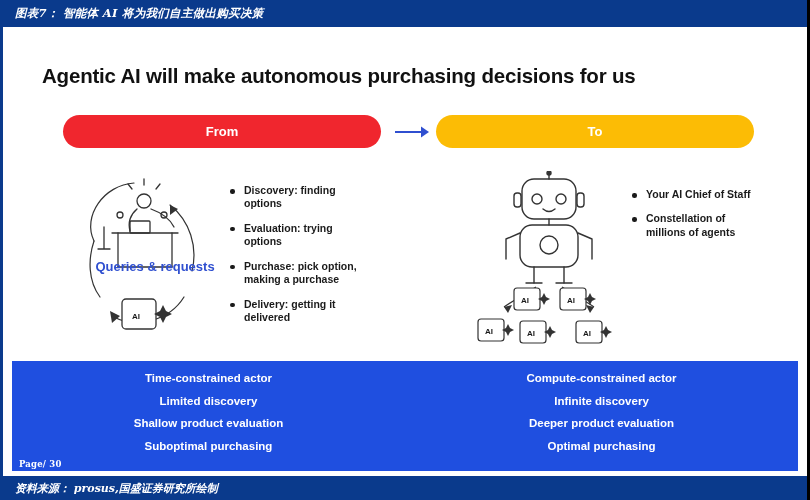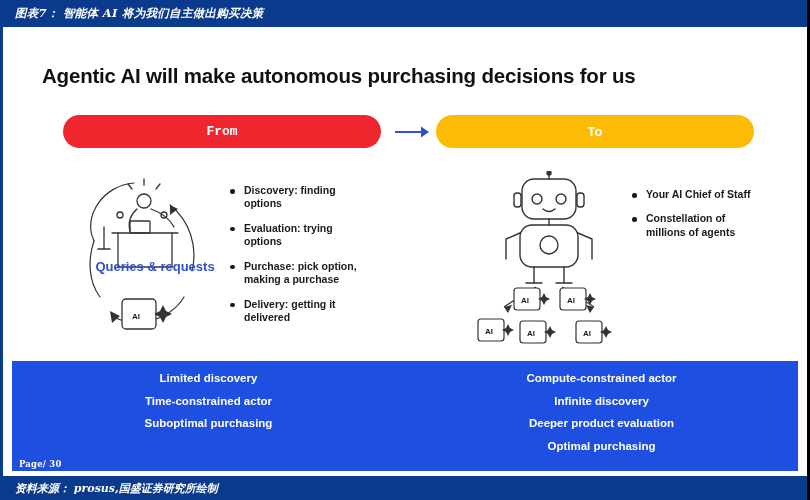--- a/index.html
+++ b/index.html
@@ -90,21 +90,20 @@
     justify-content: center;
     color: #ffffff;
     font-weight: bold;
     font-size: 13px;
   }
   .pill-from {
     left: 51px;
     top: 84px;
     width: 318px;
     background: #f0262e;
-    font-family: Liberation Mono, monospace;
   }
   .pill-to {
     left: 424px;
     top: 84px;
     width: 318px;
     background: #fcbc05;
     text-align: center;
   }
   .arrow-mid {
     position: absolute;
@@ -349,22 +348,23 @@
       </svg>
     </div>
 
     <ul class="bullets bullets-right">
       <li>Your AI Chief of Staff</li>
       <li>Constellation of millions of agents</li>
     </ul>
 
     <div class="blue-block">
       <div class="blue-col left">
+        <div>Time-constrained actor</div>
         <div>Limited discovery</div>
-        <div>Time-constrained actor</div>
+        <div>Shallow product evaluation</div>
         <div>Suboptimal purchasing</div>
       </div>
       <div class="blue-col right">
         <div>Compute-constrained actor</div>
         <div>Infinite discovery</div>
         <div>Deeper product evaluation</div>
         <div>Optimal purchasing</div>
       </div>
     </div>
   </div>

